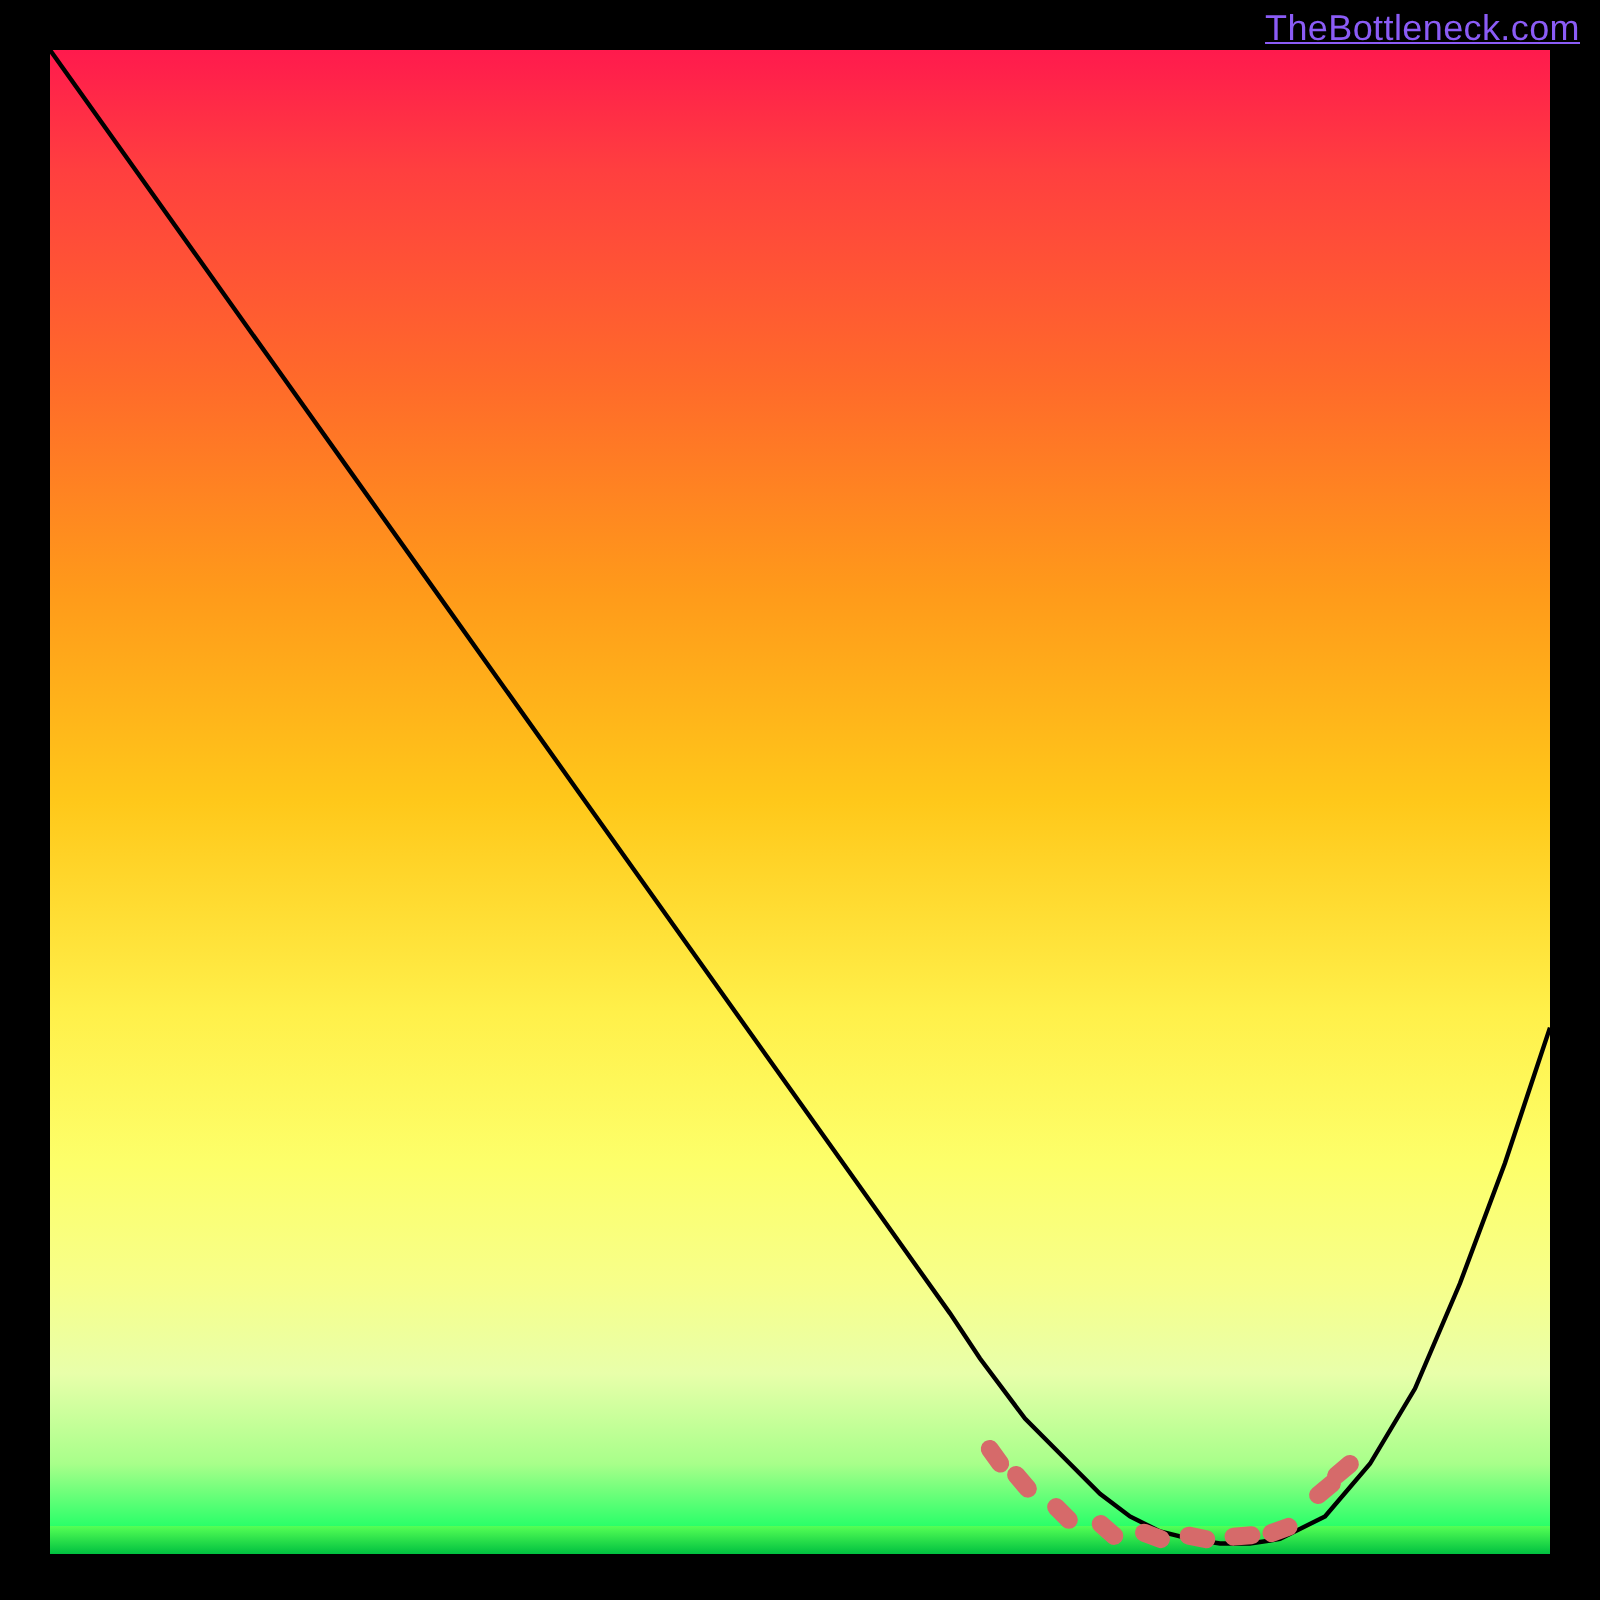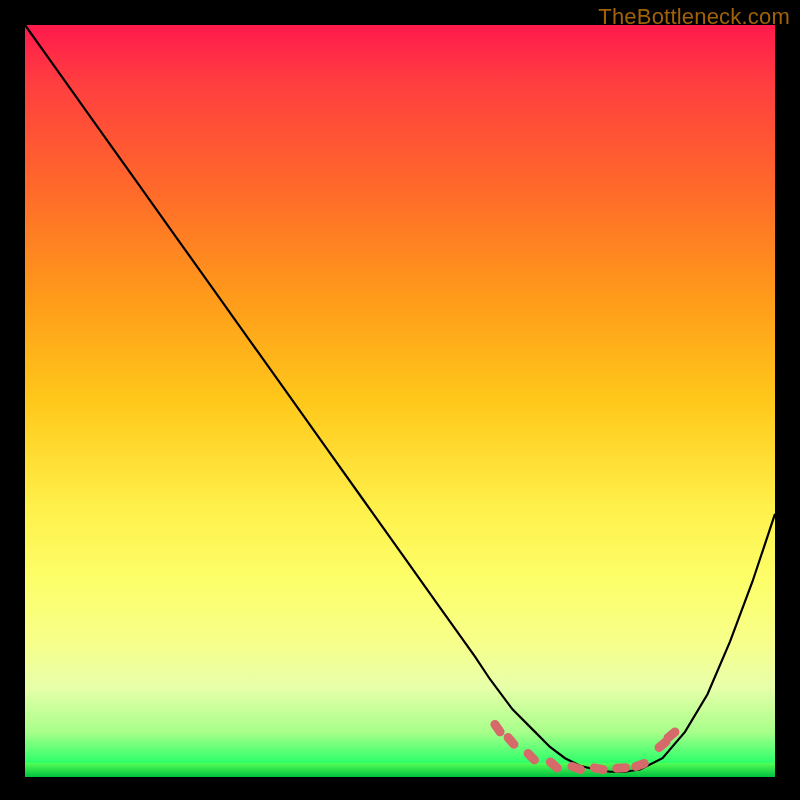--- a/index.html
+++ b/index.html
@@ -45,24 +45,25 @@
     left: 0;
     bottom: 0;
     width: 100%;
     height: 14px;
     background: linear-gradient(to bottom, #55ff55 0%, #00c040 100%);
   }
   .watermark {
     position: absolute;
     top: 4px;
     right: 10px;
-    color: #a16207;
-    font-size: 22px;
+    color: #8b5cf6;
+    font-size: 18px;
     font-weight: 500;
     letter-spacing: 0.2px;
+    text-decoration: underline;
   }
   svg.curve {
     position: absolute;
     left: 0;
     top: 0;
     width: 750px;
     height: 752px;
     overflow: visible;
   }
   .series-line {

